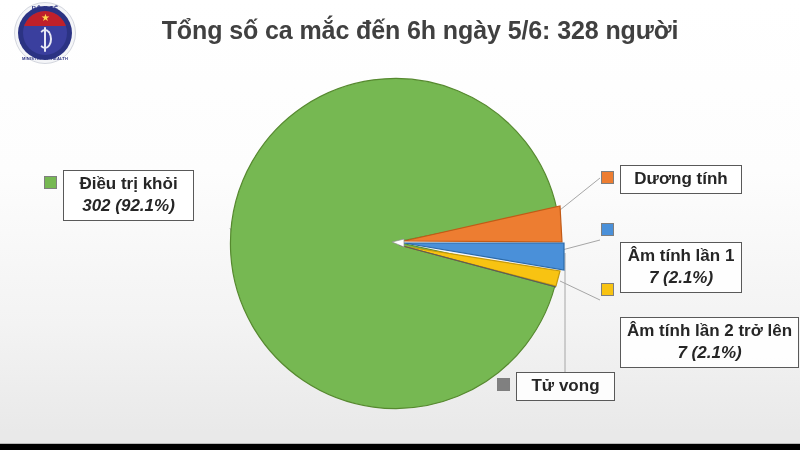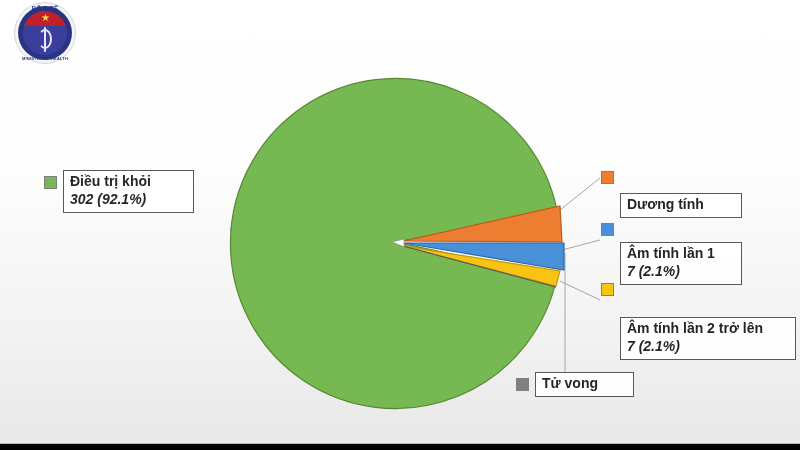--- a/index.html
+++ b/index.html
@@ -153,38 +153,38 @@
     border: 1px solid #7f7f7f;
     box-sizing: border-box;
     flex: 0 0 auto;
     margin-top: 6px;
   }
   .label-box {
     border: 1px solid #595959;
     background: rgba(255,255,255,0.88);
     padding: 2px 6px 3px 6px;
     box-sizing: border-box;
-    text-align: left;
+    text-align: center;
     color: #262626;
-    font-size: 14px;
+    font-size: 17px;
     font-weight: bold;
     line-height: 1.28;
     white-space: nowrap;
   }
   .label-box .l2 { display: block; font-style: italic; }
 
   
   #callout-cured   { left: 44px;  top: 170px; }
   #callout-pos     { left: 601px; top: 165px; }
   #callout-neg1    { left: 601px; top: 217px; }
   #callout-neg2    { left: 601px; top: 277px; }
-  #callout-death   { left: 516px; top: 372px; }
+  #callout-death   { left: 497px; top: 372px; }
 
   #callout-cured .label-box  { min-width: 131px; }
-  #callout-pos .label-box    { min-width: 122px; margin-top: 28px; }
+  #callout-pos .label-box    { min-width: 122px; }
   #callout-neg1 .label-box   { min-width: 122px; margin-top: 25px; }
   #callout-neg2 .label-box   { min-width: 176px; margin-top: 40px; }
   #callout-death .label-box  { min-width: 99px;  }
 </style>
 </head>
 <body>
 
 <div id="screen">
 
   <div class="logo">
@@ -193,20 +193,21 @@
     <div class="logo-inner">
       <div class="logo-redband"></div>
       <div class="logo-star">★</div>
       <div class="logo-staff"></div>
       <div class="logo-snake"></div>
     </div>
     <div class="logo-text-top">BỘ Y TẾ</div>
     <div class="logo-text-bottom">MINISTRY OF HEALTH</div>
   </div>
 
+  <div class="title">Tổng số ca mắc đến 6h ngày 5/6: 328 người</div>
 
   <div class="plot">
     <svg width="800" height="444" viewBox="0 0 800 444">
 
       <g stroke="#a6a6a6" stroke-width="1" fill="none">
         <line x1="230" y1="228" x2="250" y2="285"></line>
         <line x1="560" y1="210" x2="600" y2="178"></line>
         <line x1="562" y1="250" x2="600" y2="240"></line>
         <line x1="560" y1="281" x2="600" y2="300"></line>
         <line x1="565" y1="253" x2="565" y2="372"></line>

